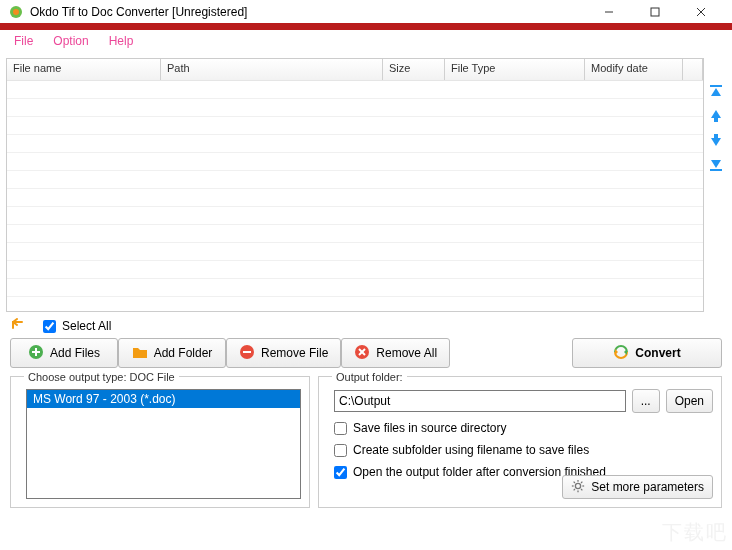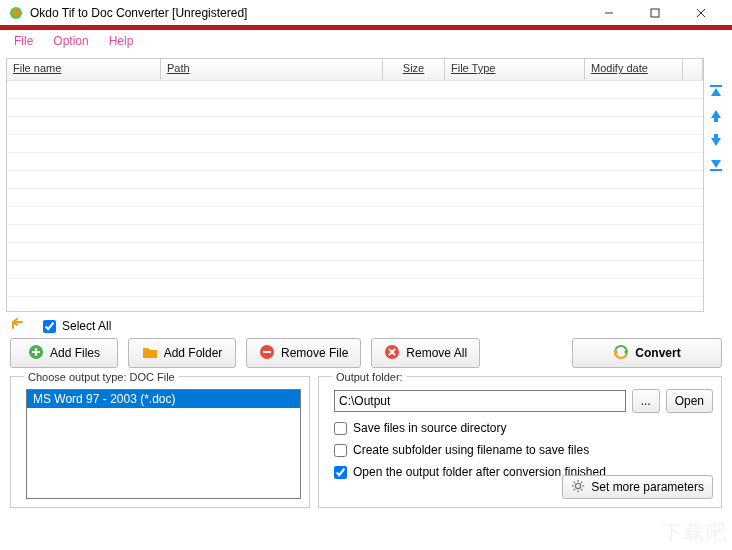--- a/index.html
+++ b/index.html
@@ -1,48 +1,48 @@
 <!DOCTYPE html>
 <html><head>
 <meta charset="utf-8">
 <style>
 * { box-sizing: border-box; margin: 0; padding: 0; font-family: "Segoe UI", Tahoma, sans-serif; font-size: 12px; }
 body { background: #fff; width: 732px; height: 550px; overflow: hidden; position: relative; }
 
 
-.titlebar { height: 30px; background: #fff; display: flex; align-items: center; padding: 0 8px; border-bottom: 5px solid #b91c1c; }
+.titlebar { height: 30px; background: #fff; display: flex; align-items: center; padding: 0 8px; border-bottom: 7px solid #b91c1c; }
 .titlebar .app-icon { width: 16px; height: 16px; margin-right: 6px; }
 .titlebar .title { flex: 1; color: #000; }
 .winbtns { display: flex; }
 .winbtn { width: 46px; height: 30px; display: flex; align-items: center; justify-content: center; color: #333; }
 
 
 .menubar { height: 22px; display: flex; align-items: center; padding: 0 4px; background: #fff; }
 .menuitem { padding: 2px 10px; color: #ec4899; }
 
 
 .content { padding: 6px 6px 0 6px; }
 
 
 .filegroup { border: 1px solid #ccc; position: relative; }
 .fileheader { display: flex; background: linear-gradient(#fff, #f2f2f2); border-bottom: 1px solid #e5e5e5; height: 22px; }
-.fileheader .col { border-right: 1px solid #d0d0d0; padding: 3px 6px; color: #333; font-size: 11px; text-decoration: underline; }
+.fileheader .col { border-right: 1px solid #d0d0d0; padding: 3px 6px; color: #333; font-size: 11px; }
 .filelist { height: 230px; background: #fff; overflow: hidden; position: relative; }
 .filelist .row { height: 18px; border-bottom: 1px solid #f0f0f0; }
 
 
 .sidearrows { position: absolute; right: 8px; top: 84px; display: flex; flex-direction: column; gap: 8px; }
 .sidearrow { width: 16px; height: 16px; display:flex; align-items:center; justify-content:center; }
 
 
 .selectrow { display: flex; align-items: center; gap: 17px; padding: 6px 4px 4px 4px; }
 .uparrow { width: 16px; height: 16px; }
 
 
-.toolbar { display: flex; gap: 10px; padding: 0 4px 8px 4px; align-items:center; }
+.toolbar { display: flex; gap: 0; padding: 0 4px 8px 4px; align-items:center; }
 .btn { height: 30px; display: inline-flex; align-items: center; justify-content: center; gap: 6px; padding: 0 12px; background: linear-gradient(#fdfdfd, #ececec); border: 1px solid #b8b8b8; border-radius: 3px; cursor: pointer; color: #000; min-width: 108px; }
 .btn.small { min-width: 0; padding: 0 8px; height: 24px; }
 .btn.convert { font-weight: bold; min-width: 150px; justify-content: center; }
 .toolbar .spacer { flex: 1; }
 
 
 .bottom { display: flex; gap: 8px; padding: 0 4px 6px 4px; }
 .panel { border: 1px solid #ccc; padding: 4px 8px 8px 15px; }
 .panel-left { width: 300px; }
 .panel-right { flex: 1; position: relative; }
@@ -102,21 +102,21 @@
   <div class="menuitem">Option</div>
   <div class="menuitem">Help</div>
 </div>
 
 <div class="content">
 
   <div class="filegroup" style="margin-right:22px;">
     <div class="fileheader">
       <div class="col" style="width:154px">File name</div>
       <div class="col" style="width:222px">Path</div>
-      <div class="col" style="width:62px;text-align:center">Size</div>
+      <div class="col" style="width:62px;text-align:left">Size</div>
       <div class="col" style="width:140px">File Type</div>
       <div class="col" style="width:98px">Modify date</div>
       <div class="col" style="flex:1"></div>
     </div>
     <div class="filelist">
       <div class="row"></div>
         <div class="row"></div>
         <div class="row"></div>
         <div class="row"></div>
         <div class="row"></div>

